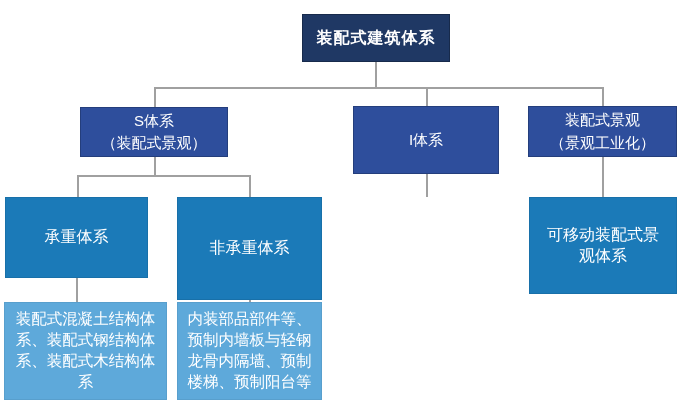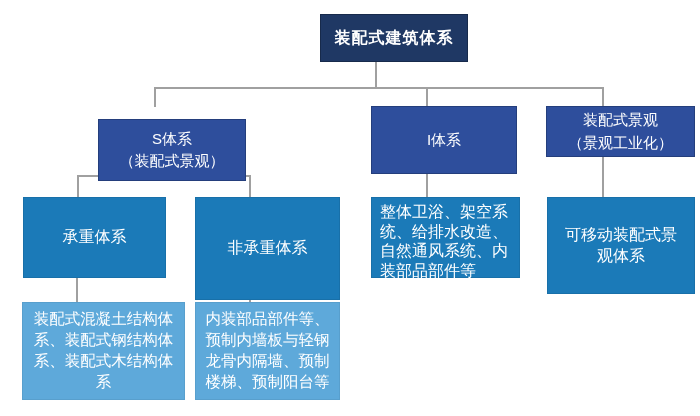--- a/index.html
+++ b/index.html
@@ -9,21 +9,20 @@
   }
   
   .c{position:absolute;background:var(--connector,#a0a0a0);}
   .c.v{width:1.5px;}
   .c.h{height:1.5px;}
   
   .node{
     position:absolute;box-sizing:border-box;color:var(--text,#ffffff);
     display:flex;flex-direction:column;align-items:center;justify-content:center;
     text-align:center;
-    margin-left:18px;
   }
   .l1{background:var(--level1,#1f3864);border:1px solid rgba(0,0,0,.25);
       font-size:16px;font-weight:600;letter-spacing:1px;}
   .l2{background:var(--level2,#2e4e9c);border:1px solid rgba(0,0,0,.2);
       font-size:15px;font-weight:500;line-height:1.5;}
   .l3{background:var(--level3,#1b7ab8);border:1px solid rgba(0,0,0,.08);
       font-size:16px;font-weight:500;}
   .l3.detail{
       align-items:flex-start;justify-content:flex-start;text-align:left;
       padding:4px 8px;line-height:1.22;
@@ -48,41 +47,38 @@
   <div class="c v" style="left:249px;top:175px;height:22px"></div>
   <div class="c v" style="left:426px;top:157px;height:40px"></div>
   <div class="c v" style="left:602px;top:157px;height:40px"></div>
   <div class="c v" style="left:76px;top:278px;height:24px"></div>
   <div class="c v" style="left:249px;top:278px;height:24px"></div>
 
   <div class="node l1" style="left:302px;top:14px;width:148px;height:48px">
     <span>装配式建筑体系</span>
   </div>
 
-  <div class="node l2" style="left:80px;top:119px;width:148px;height:62px">
+  <div class="node l2" style="left:80px;top:107px;width:148px;height:50px">
     <span>S体系</span>
     <span>（装配式景观）</span>
   </div>
   <div class="node l2" style="left:353px;top:106px;width:146px;height:68px">
     <span>I体系</span>
   </div>
   <div class="node l3" style="left:5px;top:197px;width:143px;height:81px">
     <span>承重体系</span>
   </div>
 
   <div class="node l2" style="left:528px;top:106px;width:149px;height:51px">
     <span>装配式景观</span>
     <span>（景观工业化）</span>
   </div>
   <div class="node l3" style="left:177px;top:197px;width:145px;height:103px">
     <span>非承重体系</span>
   </div>
-  <div class="node l3 detail" style="left:353px;top:197px;width:149px;height:81px">
-    <span>整体卫浴、架空系统、给排水改造、自然通风系统、内装部品部件等</span>
-  </div>
   <div class="node l3 wrap" style="left:529px;top:197px;width:148px;height:97px">
     <span>可移动装配式景观体系</span>
   </div>
 
   <div class="node l4" style="left:4px;top:302px;width:163px;height:98px">
     <span>装配式混凝土结构体系、装配式钢结构体系、装配式木结构体系</span>
   </div>
   <div class="node l4" style="left:177px;top:302px;width:145px;height:98px">
     <span>内装部品部件等、预制内墙板与轻钢龙骨内隔墙、预制楼梯、预制阳台等</span>
   </div>

